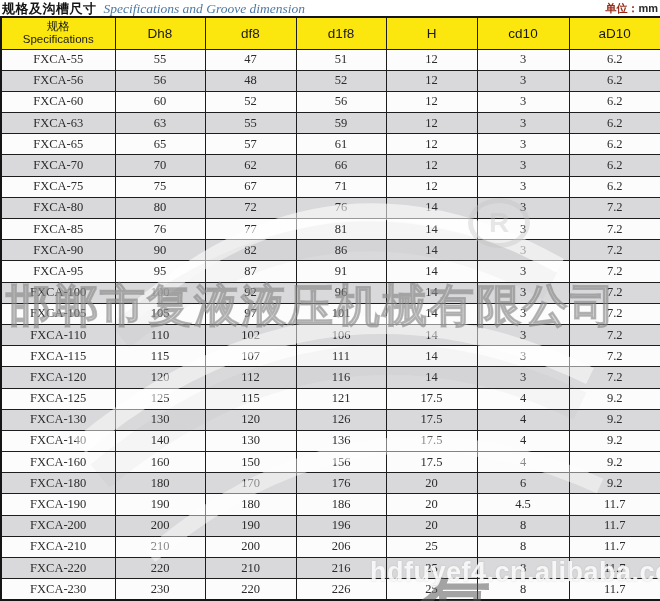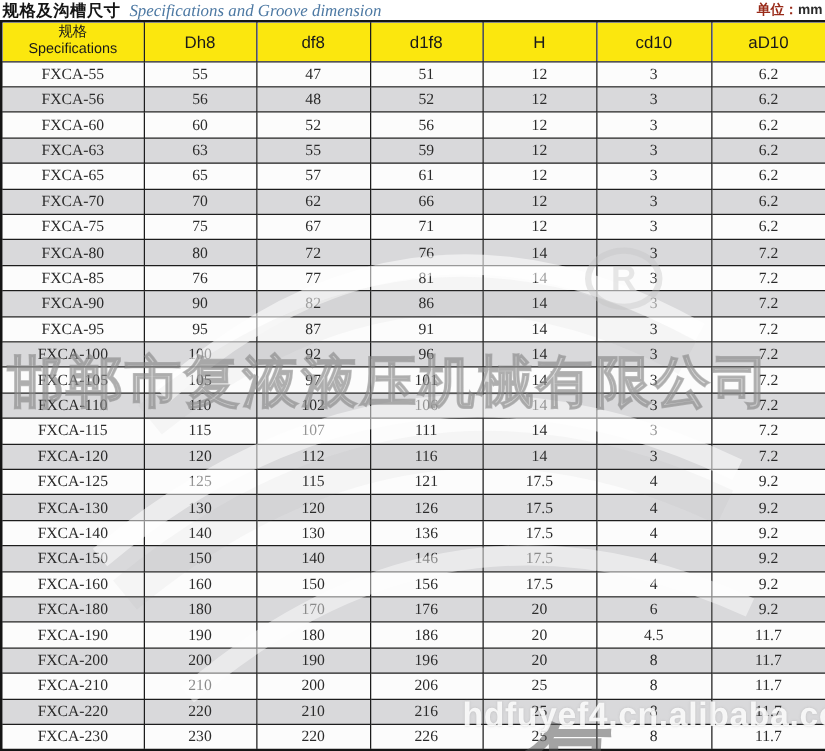--- a/index.html
+++ b/index.html
@@ -273,29 +273,20 @@
       </tr>
       <tr>
         <td>FXCA-140</td>
         <td>140</td>
         <td>130</td>
         <td>136</td>
         <td>17.5</td>
         <td>4</td>
         <td>9.2</td>
       </tr>
-      <tr class="stripe">
-        <td>FXCA-150</td>
-        <td>150</td>
-        <td>140</td>
-        <td>146</td>
-        <td>17.5</td>
-        <td>4</td>
-        <td>9.2</td>
-      </tr>
       <tr>
         <td>FXCA-160</td>
         <td>160</td>
         <td>150</td>
         <td>156</td>
         <td>17.5</td>
         <td>4</td>
         <td>9.2</td>
       </tr>
       <tr class="stripe">

